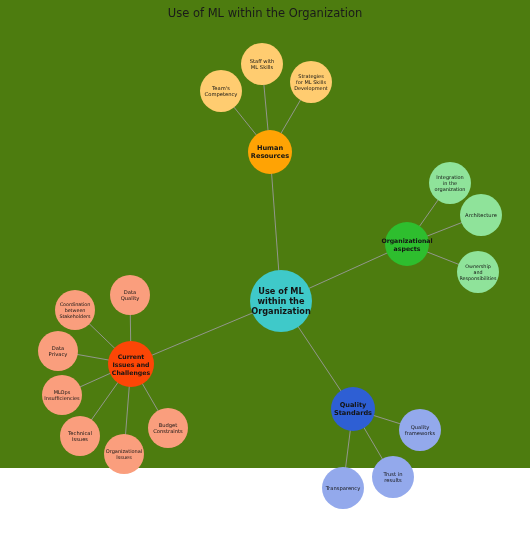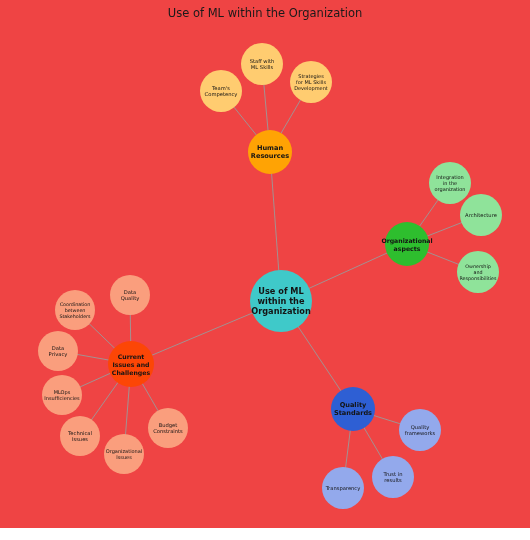--- a/index.html
+++ b/index.html
@@ -11,22 +11,22 @@
   body {
     width: 530px;
     height: 540px;
     font-family: "DejaVu Sans", "Liberation Sans", sans-serif;
     overflow: hidden;
     position: relative;
   }
   #figure-root {
     position: relative;
     width: 530px;
-    height: 528px;
-    background: #ef4444;
+    height: 468px;
+    background: #4d7c0f;
   }
   #chart-title {
     position: absolute;
     top: 0;
     left: 0;
     width: 530px;
     height: 26px;
     line-height: 26px;
     text-align: center;
     font-size: 11.5px;

